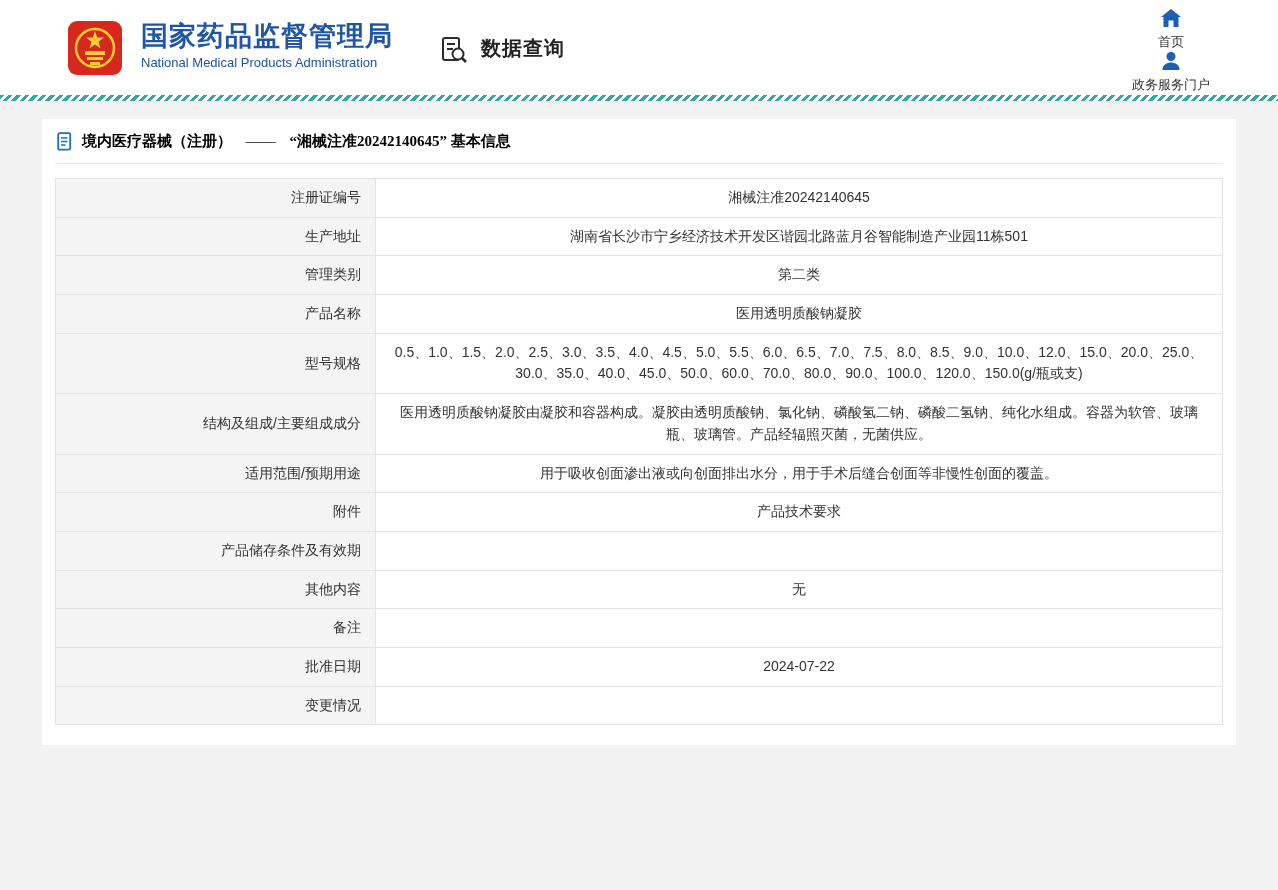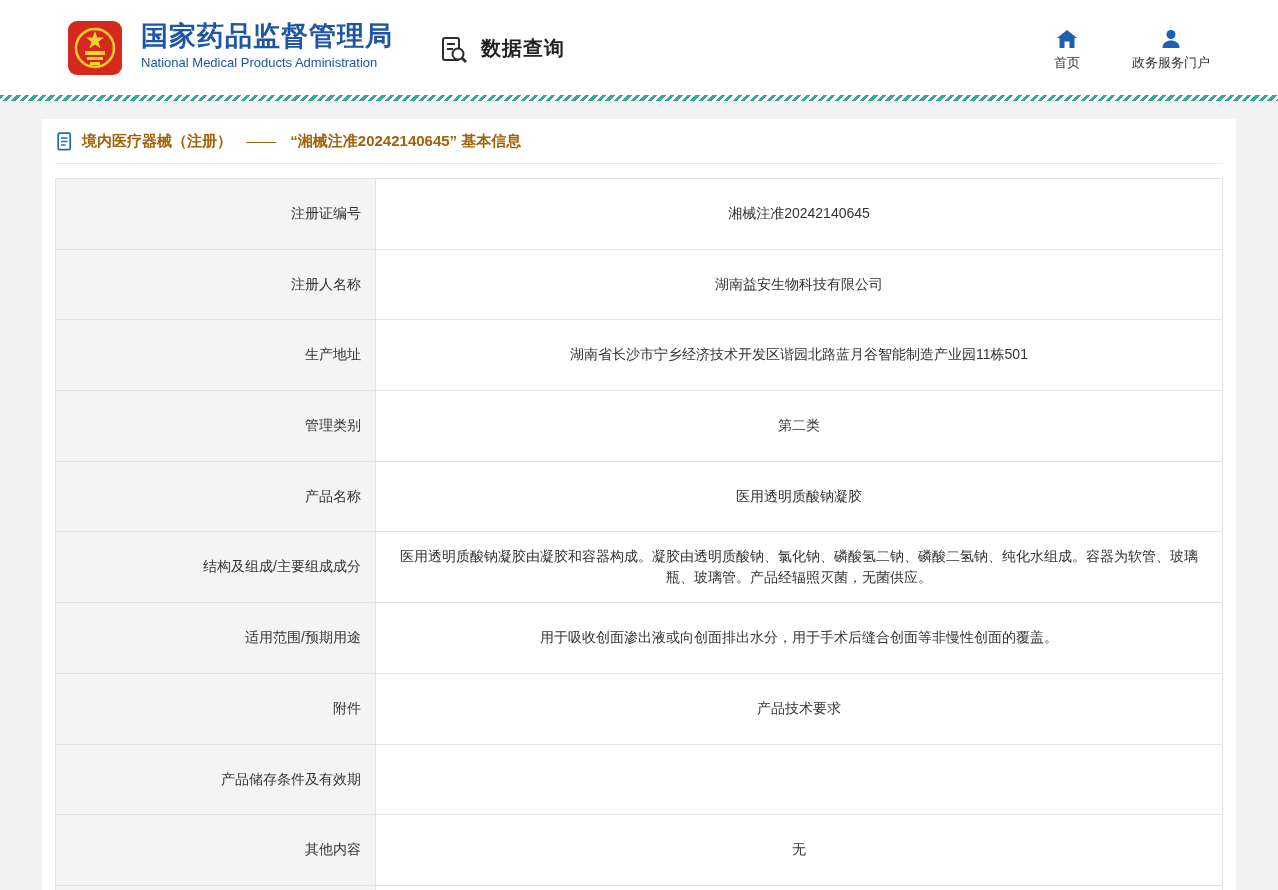--- a/index.html
+++ b/index.html
@@ -22,21 +22,21 @@
   .brand { display:flex; gap:19px; }
   .emblem { width:54px; height:54px; flex:0 0 auto; }
   .brand-text { display:flex; flex-direction:column; line-height:1.15; }
   .brand-cn { font-size:27px; font-weight:bold; color:#1e55a5; letter-spacing:1px; }
   .brand-en { font-size:13px; color:#1e55a5; margin-top:4px; }
 
   .query-block { display:flex; gap:12px; margin-left:46px; margin-top:4px; }
   .query-title { font-size:20px; font-weight:bold; color:#222; letter-spacing:1px; }
 
   .header-spacer { flex:1; }
-  .header-nav { display:flex; gap:52px; margin-top:6px; }
+  .header-nav { display:flex; margin-top:6px;flex-direction:column; }
   .nav-item { display:flex; flex-direction:column; align-items:center; gap:5px; cursor:pointer; }
   .nav-item .nav-label { font-size:13px; color:#333; }
 
   
   .hatch-divider {
     height:6px;
     background:repeating-linear-gradient(135deg,#35a79c 0 3px,#ffffff 3px 6px);
   }
 
   
@@ -47,41 +47,41 @@
     padding:0 13px 20px;
   }
   .card-title-row {
     display:flex;
     align-items:center;
     gap:8px;
     padding:13px 2px 12px;
     border-bottom:1px solid #e8e8e8;
     margin-bottom:14px;
   }
-  .card-title { font-size:15px; font-weight:bold; color:#a16207; }
+  .card-title { font-size:15px; font-weight:bold; color:#000000;font-family:Liberation Serif, serif; }
   .card-title .dash { margin:0 10px; font-weight:normal; }
 
   
   table.reg-table {
     width:1168px;
     border-collapse:collapse;
     table-layout:fixed;
   }
   .reg-table th, .reg-table td {
     border:1px solid #e3e3e3;
     font-size:14px;
     font-weight:normal;
     vertical-align:middle;
     line-height:1.55;
   }
   .reg-table th.label-cell {
     width:320px;
     background:#f4f4f4;
     text-align:right;
-    padding:24px 14px;
+    padding:8px 14px;
     color:#333;
     height:35px;
   }
   .reg-table td.value-cell {
     background:#ffffff;
     text-align:center;
     padding:8px 14px;
     color:#333;
   }
 </style>
@@ -151,41 +151,41 @@
     </div>
   </div>
 
   <table class="reg-table">
     <tbody id="table-body">
   <tr>
     <th class="label-cell">注册证编号</th>
     <td class="value-cell">湘械注准20242140645</td>
   </tr>
 
-  <tr>
-    <th class="label-cell">注册人名称</th>
-    <td class="value-cell">湖南益安生物科技有限公司</td>
-  </tr>
 
 
   <tr>
     <th class="label-cell">生产地址</th>
     <td class="value-cell">湖南省长沙市宁乡经济技术开发区谐园北路蓝月谷智能制造产业园11栋501</td>
   </tr>
 
   <tr>
     <th class="label-cell">管理类别</th>
     <td class="value-cell">第二类</td>
   </tr>
 
   <tr>
     <th class="label-cell">产品名称</th>
     <td class="value-cell">医用透明质酸钠凝胶</td>
   </tr>
 
+  <tr>
+    <th class="label-cell">型号规格</th>
+    <td class="value-cell">0.5、1.0、1.5、2.0、2.5、3.0、3.5、4.0、4.5、5.0、5.5、6.0、6.5、7.0、7.5、8.0、8.5、9.0、10.0、12.0、15.0、20.0、25.0、30.0、35.0、40.0、45.0、50.0、60.0、70.0、80.0、90.0、100.0、120.0、150.0(g/瓶或支)</td>
+  </tr>
 
   <tr>
     <th class="label-cell">结构及组成/主要组成成分</th>
     <td class="value-cell">医用透明质酸钠凝胶由凝胶和容器构成。凝胶由透明质酸钠、氯化钠、磷酸氢二钠、磷酸二氢钠、纯化水组成。容器为软管、玻璃瓶、玻璃管。产品经辐照灭菌，无菌供应。</td>
   </tr>
 
   <tr>
     <th class="label-cell">适用范围/预期用途</th>
     <td class="value-cell">用于吸收创面渗出液或向创面排出水分，用于手术后缝合创面等非慢性创面的覆盖。</td>
   </tr>

